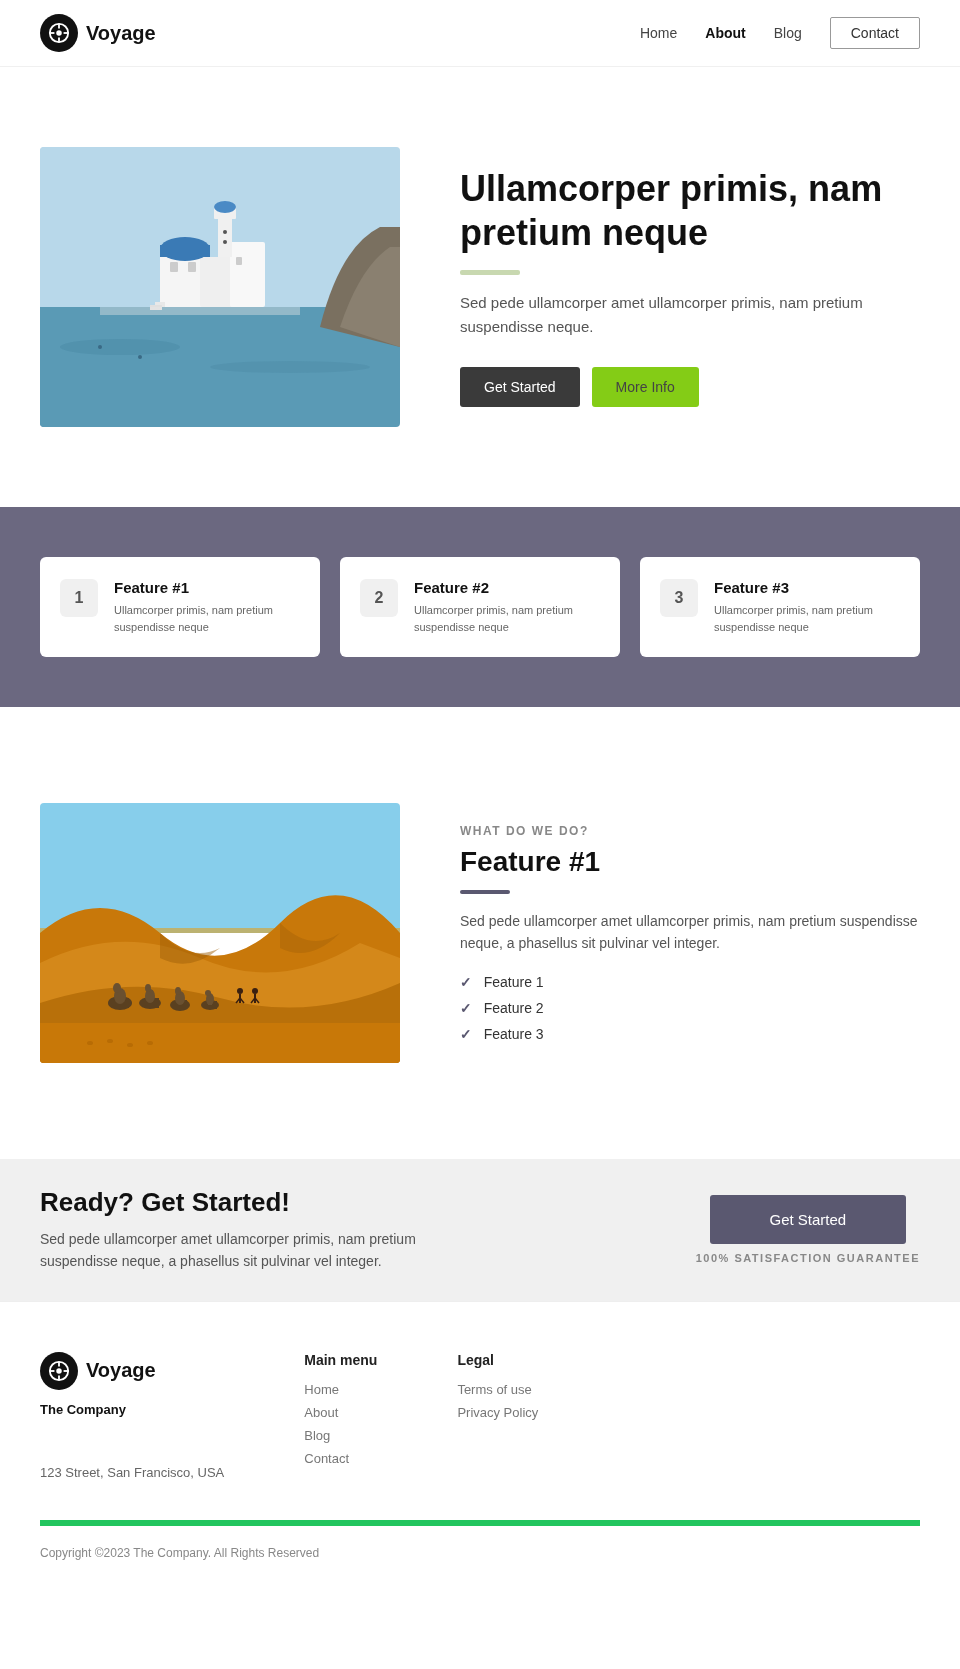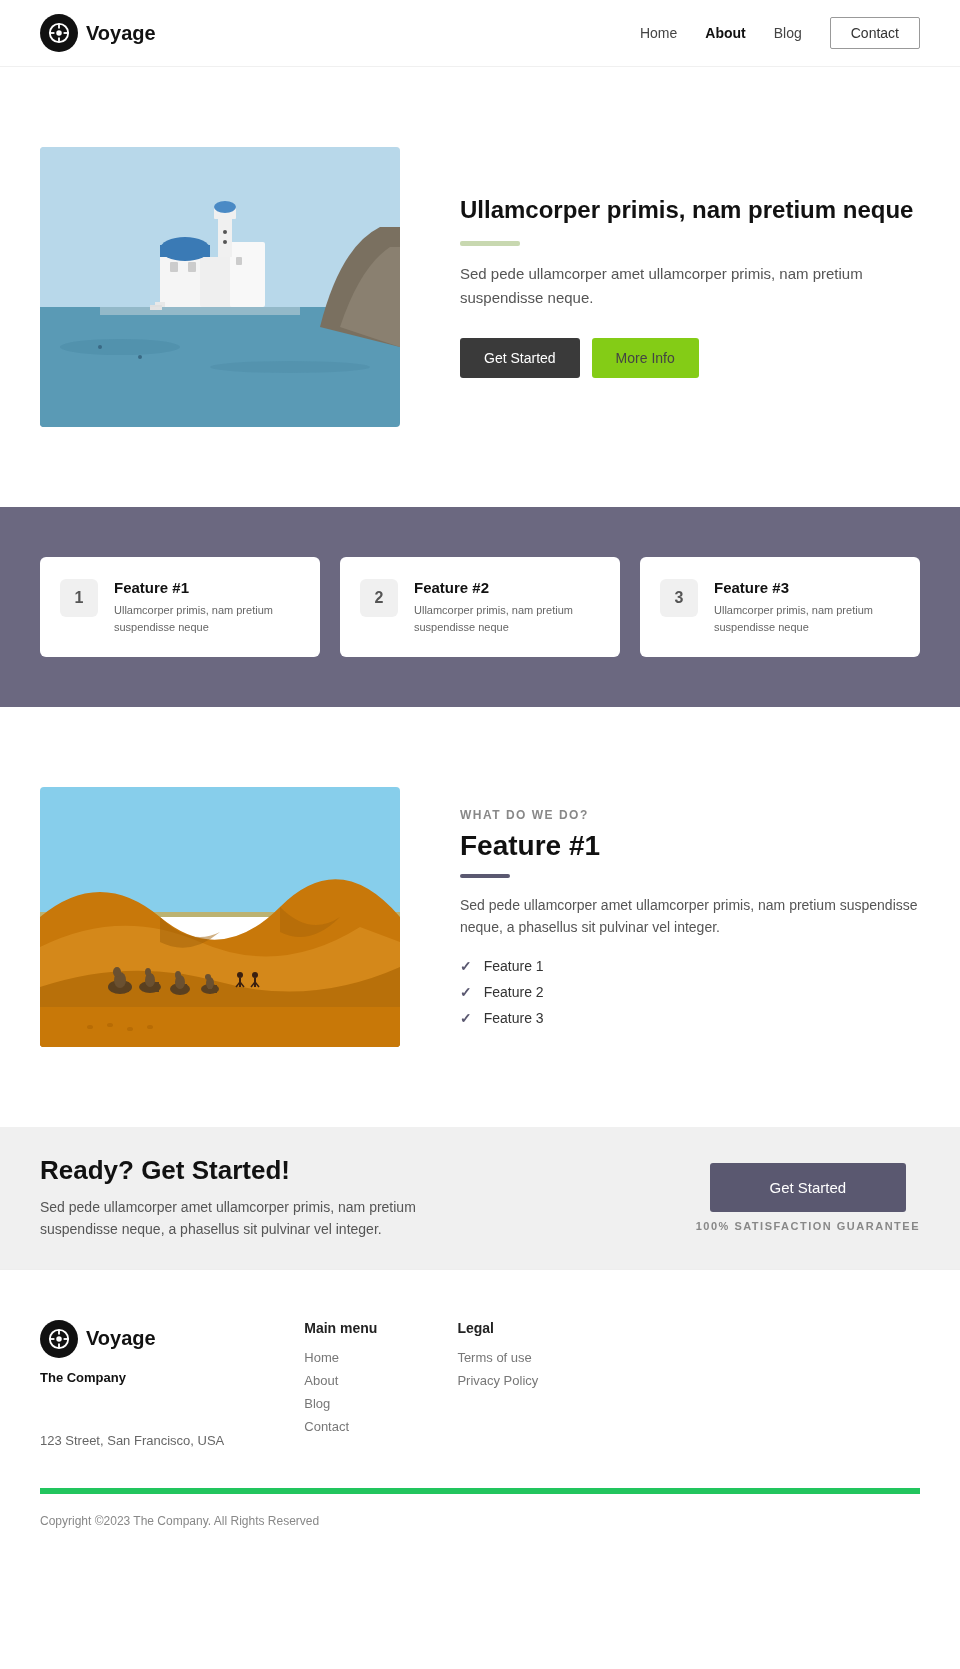--- a/index.html
+++ b/index.html
@@ -26,21 +26,21 @@
       display: flex; align-items: center; gap: 60px;
       padding: 80px 40px 80px 40px; max-width: 960px; margin: 0 auto;
     }
     .hero-image {
       width: 360px; min-width: 340px; height: 280px; border-radius: 4px; overflow: hidden;
       background: linear-gradient(135deg, #b8d4e8 0%, #6fa8c5 30%, #4a7fa0 50%, #e8e8e8 50%, #fff 100%);
       position: relative; flex-shrink: 0;
     }
     
     .hero-text { flex: 1; }
-    .hero-title { font-size: 24px; font-weight: 800; line-height: 1.2; color: #111; margin-bottom: 16px; }
+    .hero-title { font-size: 36px; font-weight: 800; line-height: 1.2; color: #111; margin-bottom: 16px; }
     .hero-divider { width: 60px; height: 5px; background: #c8d8b0; border-radius: 2px; margin-bottom: 16px; }
     .hero-desc { font-size: 15px; color: #555; line-height: 1.6; margin-bottom: 28px; }
     .hero-buttons { display: flex; gap: 12px; }
     .btn-primary {
       background: #3a3a3a; color: #fff; border: none; padding: 12px 24px;
       font-size: 14px; cursor: pointer; border-radius: 3px; font-weight: 500;
     }
     .btn-secondary {
       background: #84cc16; color: #444; border: none; padding: 12px 24px;
       font-size: 14px; cursor: pointer; border-radius: 3px; font-weight: 500;
@@ -62,21 +62,21 @@
       width: 38px; height: 38px; background: #f0f0f0; border-radius: 6px;
       display: flex; align-items: center; justify-content: center;
       font-size: 16px; font-weight: 700; color: #555; flex-shrink: 0;
     }
     .feature-card-title { font-size: 15px; font-weight: 700; color: #111; margin-bottom: 6px; }
     .feature-card-desc { font-size: 11px; color: #666; line-height: 1.5; }
 
     
     .what-section {
       display: flex; align-items: center; gap: 60px;
-      padding: 80px 40px; max-width: 960px; margin: 0 auto;
+      padding: 80px 40px; max-width: 960px; margin: 16px auto;
     }
     .what-image {
       width: 360px; min-width: 340px; height: 260px; border-radius: 4px; overflow: hidden;
       flex-shrink: 0;
     }
     .what-text { flex: 1; }
     .what-eyebrow { font-size: 12px; font-weight: 600; color: #888; letter-spacing: 1.5px; text-transform: uppercase; margin-bottom: 8px; }
     .what-title { font-size: 28px; font-weight: 800; color: #111; margin-bottom: 12px; }
     .what-divider { width: 50px; height: 4px; background: #5a5870; border-radius: 2px; margin-bottom: 16px; }
     .what-desc { font-size: 14px; color: #555; line-height: 1.6; margin-bottom: 20px; }

